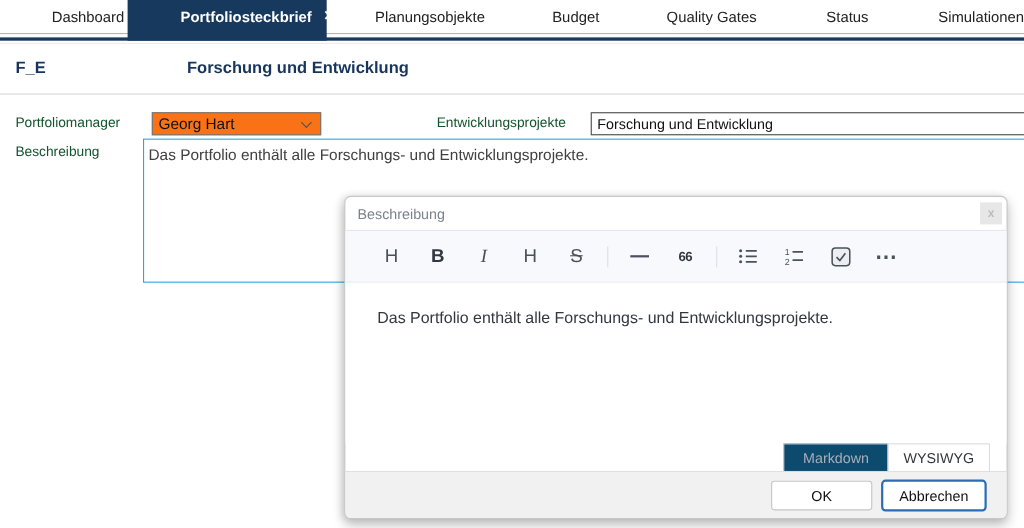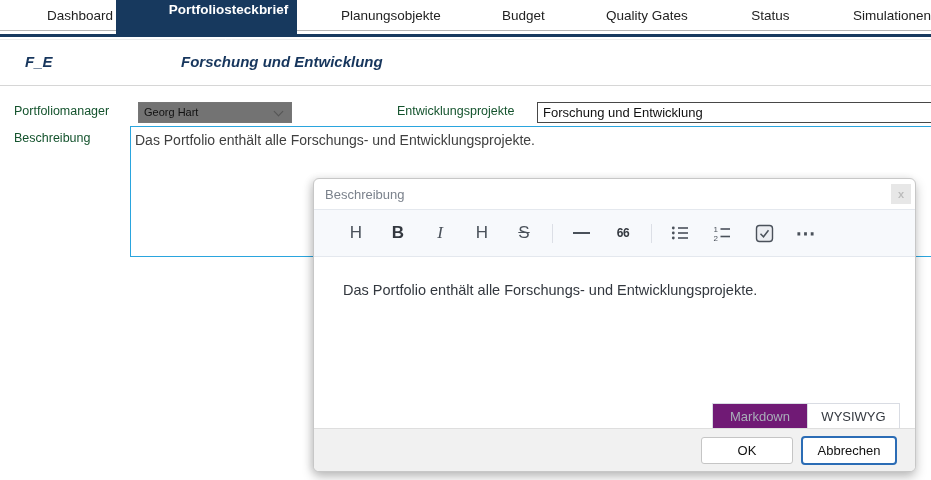--- a/index.html
+++ b/index.html
@@ -9,45 +9,45 @@
     background:#fff; font-family:"Liberation Sans", sans-serif; color:#1a1a1a;
   }
   
   .tabbar { position:absolute; top:0; left:0; width:931px; height:31px;
     display:flex; background:#fff; border-bottom:1px solid #b5b5b5; z-index:5; }
   .tab { display:flex; align-items:center; justify-content:center;
     font-size:13.5px; color:#222; cursor:default; white-space:nowrap;padding-left:44px; }
   .tab-dashboard { width:116px; }
   .tab-rest { flex:1; }
   .tab.active { width:181px; background:#17395e; color:#fff; font-weight:bold;
-    gap:11px; position:relative;flex-direction:column; }
+    gap:11px; position:relative; }
   .tab.active::after { content:""; position:absolute; left:0; right:0;
     bottom:-7px; height:7px; background:#17395e; }
   .burger { width:17px; height:13px; border-top:2.5px solid #fff;
     border-bottom:2.5px solid #fff; position:relative; display:inline-block; }
   .burger::before { content:""; position:absolute; left:0; right:0; top:3px;
     height:2.5px; background:#fff; }
   .tab-close { font-size:16px; font-weight:bold; line-height:1; }
   .navy-rule { position:absolute; top:34px; left:0; width:931px; height:3px;
     background:#17395e; z-index:4; }
   .faint-rule { position:absolute; top:39px; left:0; width:931px; height:1px;
     background:#ebebeb; }
   
-  .page-header { position:absolute; top:42px; left:11px; width:841px; height:43px;
-    line-height:40px;font-style:italic; }
+  .page-header { position:absolute; top:42px; left:0; width:841px; height:43px;
+    line-height:40px; }
   .pcode { position:absolute; left:14px; font-size:15px; font-weight:bold; color:#17365d; }
   .ptitle { position:absolute; left:170px; font-size:15px; font-weight:bold; color:#17365d; }
   .header-divider { position:absolute; top:85px; left:0; width:931px; height:1px; background:#d6d6d6; }
   
   .flabel { position:absolute; font-size:12.5px; color:#14532d; }
   .lbl-manager { left:14px; top:104px; }
   .lbl-name { left:397px; top:104px; }
   .lbl-desc { left:14px; top:131px; }
   .fake-select { position:absolute; left:138px; top:102px; width:154px; height:21px;
-    background:#737373; border:1px solid #767676; font-size:11px; color:#111;
+    background:#f97316; border:1px solid #767676; font-size:14px; color:#111;
     padding:2px 20px 2px 5px; line-height:15px; }
   .sel-chevron { position:absolute; right:9px; top:5px; width:7px; height:7px;
     border-right:1.7px solid #555; border-bottom:1.7px solid #555;
     transform:rotate(45deg); }
   .name-input { position:absolute; left:537px; top:102px; width:396px; height:21px;
     border:1px solid #484848; background:#fff; font-size:13px; color:#111;
     padding:0 5px; font-family:"Liberation Sans", sans-serif; outline:none; }
   .desc-area { position:absolute; left:130px; top:126px; width:803px; height:131px;
     border:1px solid #2aa5de; background:#fff; resize:none; outline:none;
     font-family:"Liberation Sans", sans-serif; font-size:14px; color:#404040;
@@ -72,21 +72,21 @@
   .tb-divider { width:1px; height:19px; background:#dcdfe6; margin:0 7px; }
   .tb-hr { width:17px; height:2px; background:#4a515a; }
   .tb-quote { font-weight:bold; font-size:12px; letter-spacing:-0.5px; color:#33383f; }
   .tb-more { font-size:20px; font-weight:bold; letter-spacing:1px; }
   .editor-body { height:146px; background:#fff; padding:25px 0 0 29px;
     font-size:14.5px; color:#33383f; }
   .mode-switch { height:27px; display:flex; justify-content:flex-end;
     padding-right:15px; }
   .mode-tab { height:27px; line-height:25px; text-align:center; font-size:13px;
     border:1px solid #d9dce3; cursor:pointer; }
-  .mode-markdown { width:95px; background:#701a75; color:#a9aeb9; border-right:none; }
+  .mode-markdown { width:95px; background:#0c4a6e; color:#a9aeb9; border-right:none; }
   .mode-wysiwyg { width:93px; background:#fff; color:#33383f; }
   .dlg-footer { position:absolute; left:0; right:0; bottom:0; height:43px;
     background:#f1f1f1; border-top:1px solid #dedede; border-radius:0 0 5px 5px;
     display:flex; align-items:center; justify-content:flex-end; gap:8px;
     padding-right:18px; }
   .btn { background:#fff; font-family:"Liberation Sans", sans-serif;
     font-size:13px; color:#111; cursor:pointer; }
   .btn-ok { width:92px; height:27px; border:1px solid #c5c5c5; border-radius:3px; }
   .btn-cancel { width:96px; height:29px; border:2px solid #2b6cb5; border-radius:4px; }
   svg { display:block; }

